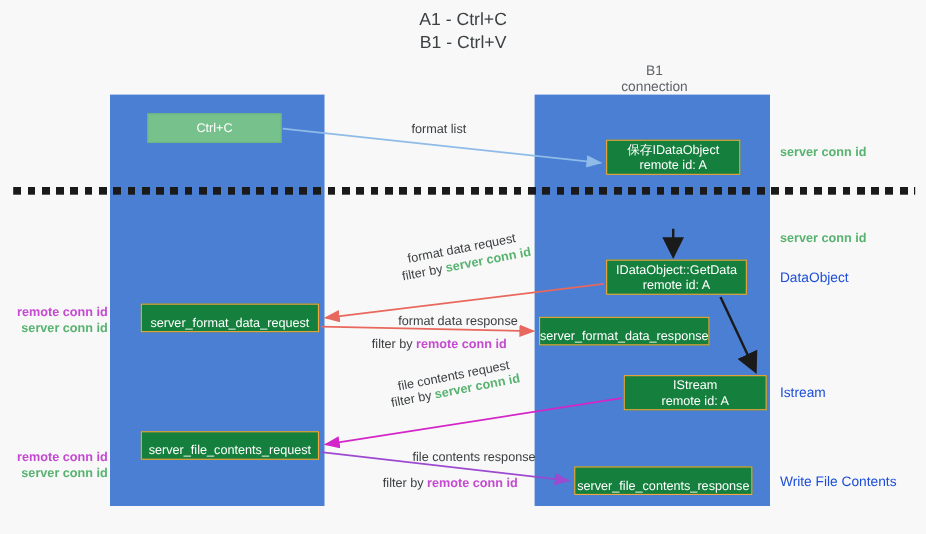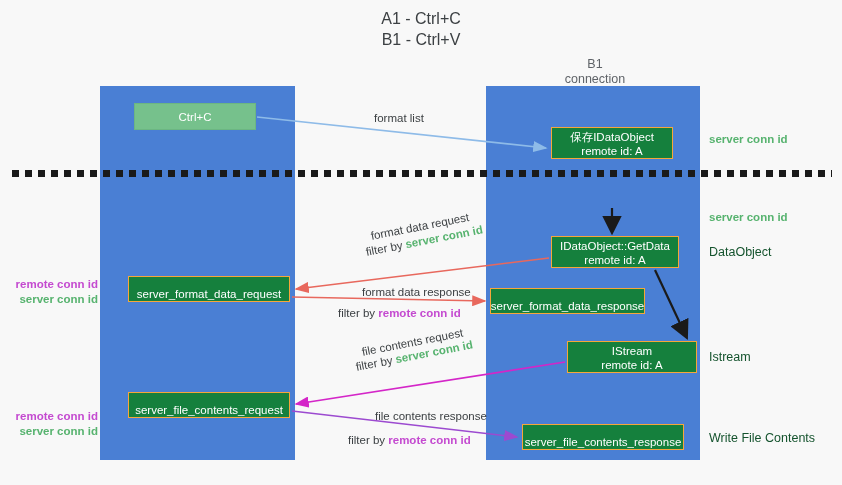--- a/index.html
+++ b/index.html
@@ -93,21 +93,21 @@
   #box-file-resp{ left: 522px; top: 424px; width: 162px; height: 26px; }
 
   
   .side-label {
     font-size: 11.5px;
     line-height: 15px;
     font-weight: bold;
   }
   .green-txt  { color: #57b36f; }
   .purple-txt { color: #c44ad0; }
-  .plain-txt  { color: #14532d; font-weight: normal; }
+  .plain-txt  { color: #1d4ed8; font-weight: normal; }
 
   #lbl-server-1 { left: 709px; top: 132px; }
   #lbl-server-2 { left: 709px; top: 210px; }
   #lbl-dataobject { left: 709px; top: 245px; font-size: 12.5px; }
   #lbl-istream    { left: 709px; top: 350px; font-size: 12.5px; }
   #lbl-writefile  { left: 709px; top: 431px; font-size: 12.5px; }
 
   #lbl-left-1 { left: 8px; top: 277px; width: 90px; text-align: right; }
   #lbl-left-2 { left: 8px; top: 392px; width: 90px; text-align: right; }
   #lbl-readfile {

